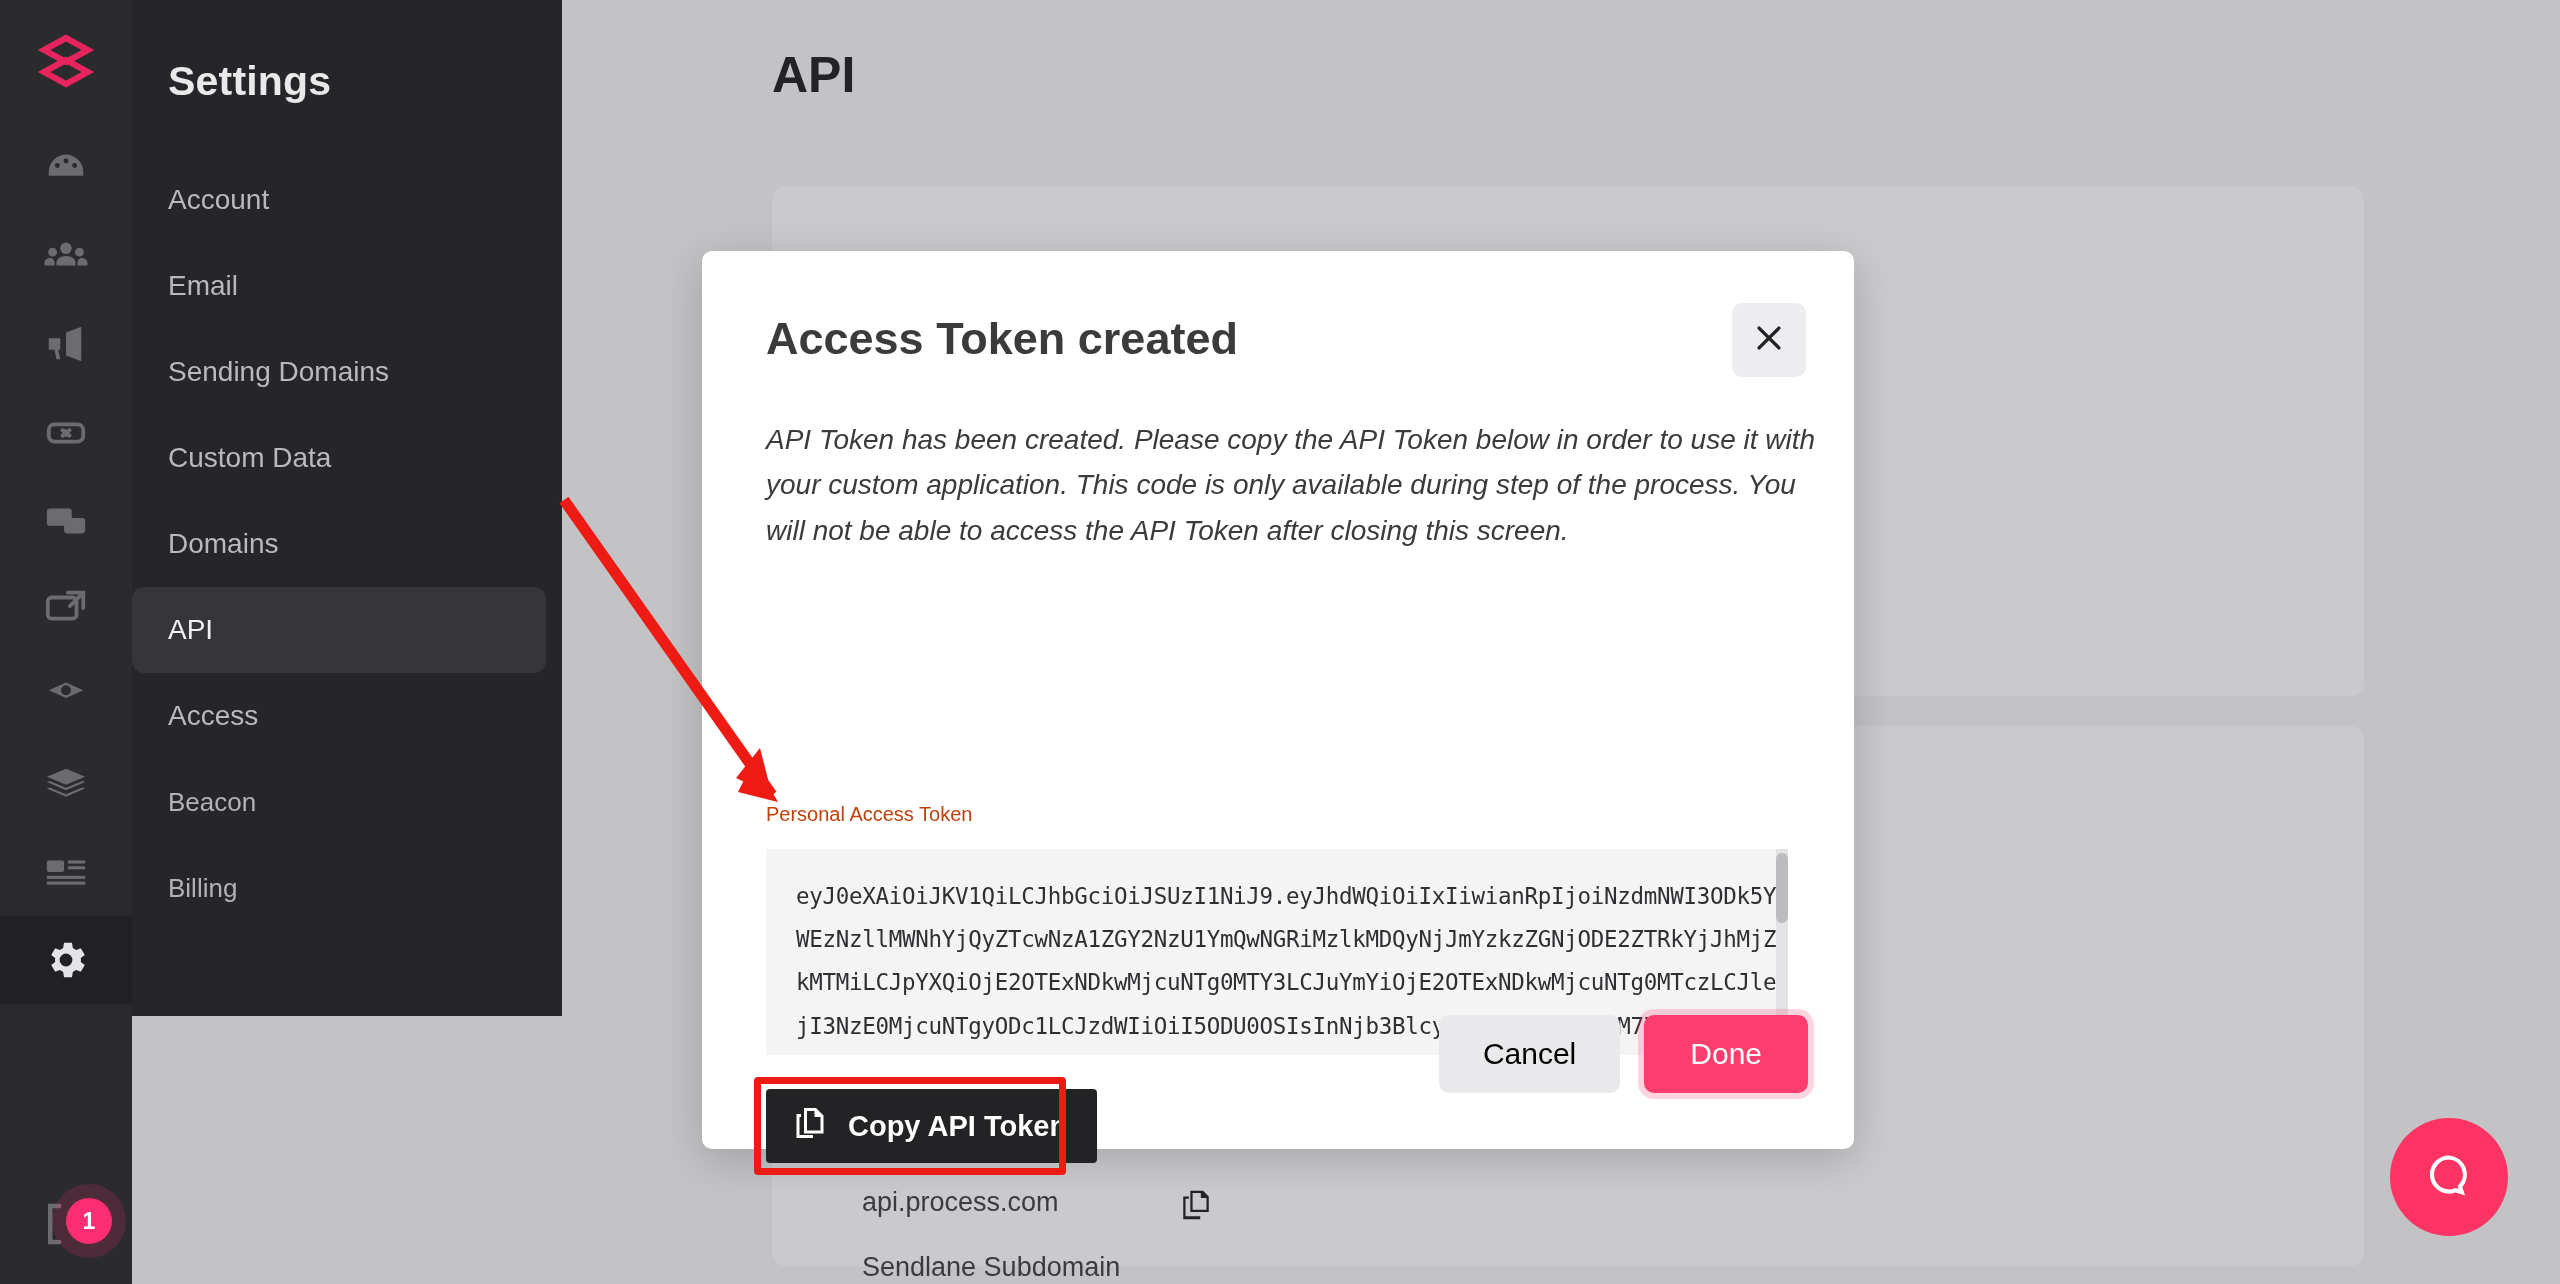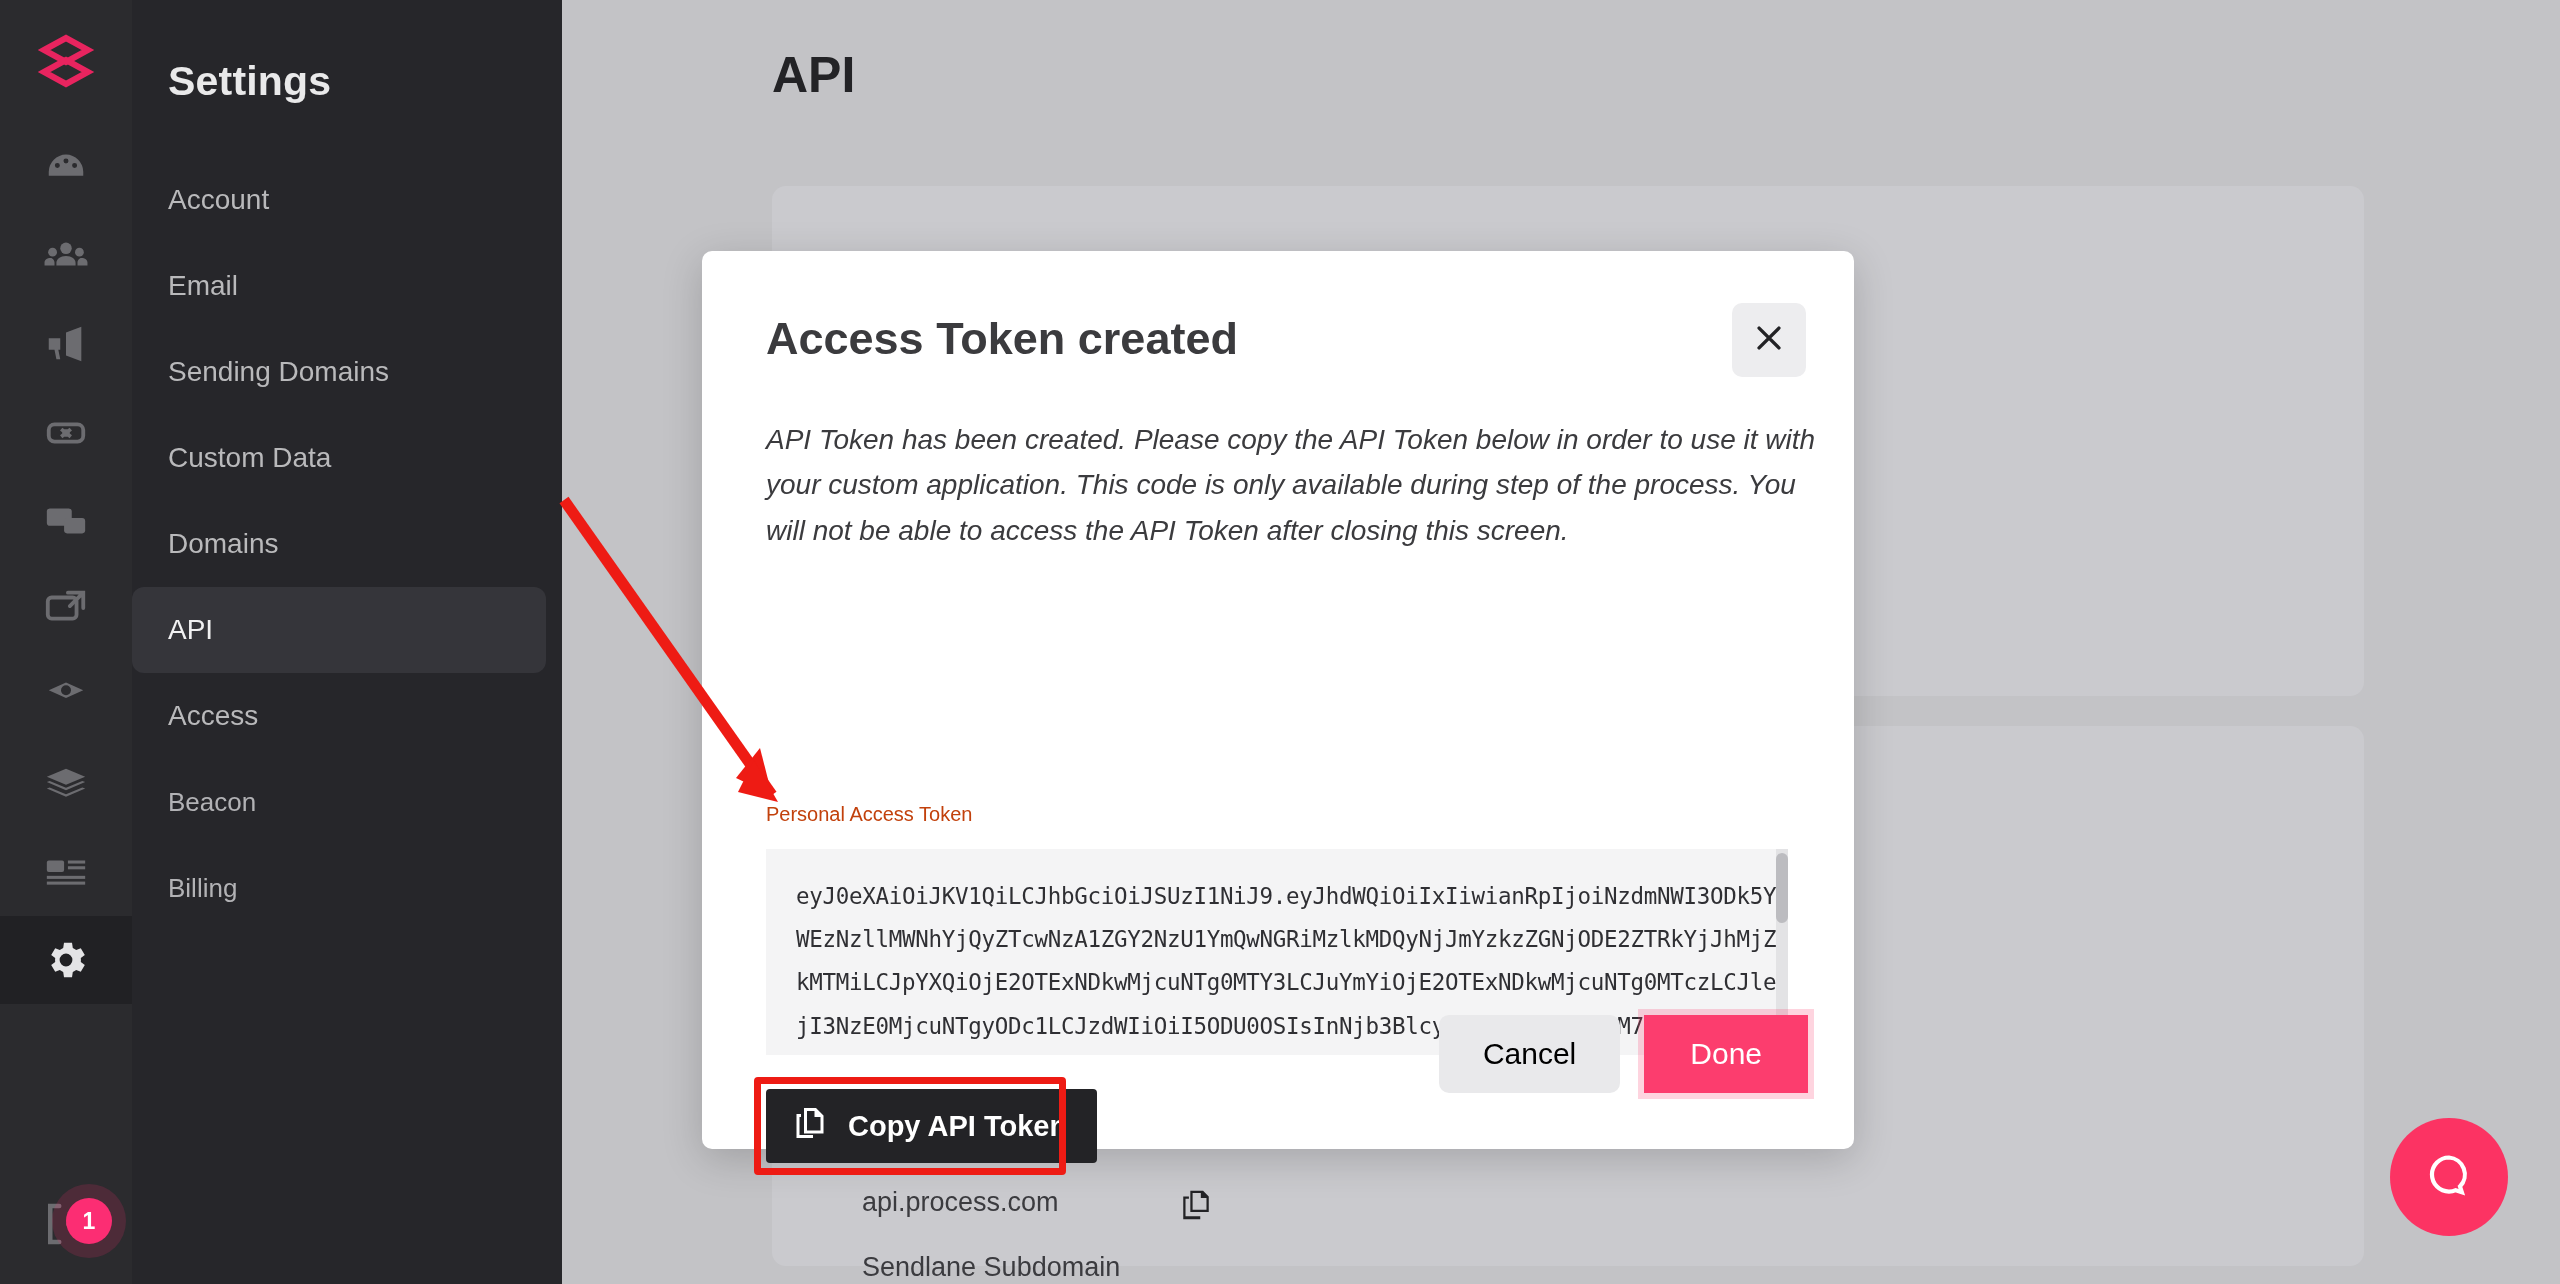--- a/index.html
+++ b/index.html
@@ -32,21 +32,21 @@
     min-width: 46px; height: 46px; border-radius: 23px;
     background: #fc2d73; color:#fff;
     font-size: 23px; font-weight: 600;
     display:flex; align-items:center; justify-content:center;
     box-shadow: 0 0 0 14px rgba(252,45,115,0.16);
   }
 
   
   .settings {
     position: absolute; left: 132px; top: 0;
-    width: 430px; height: 1284px;
+    width: 430px; height: 1016px;
     background: #26262a;
     padding: 40px 0 0 0;
   }
   .settings h1 {
     color: #e9e9ea; font-size: 41px; font-weight: 700;
     padding: 18px 0 0 36px; letter-spacing: 0.2px;
   }
   .settings-nav { margin-top: 52px; }
   .nav-item {
     height: 86px; display: flex; align-items: center;
@@ -154,21 +154,21 @@
   .modal-footer {
     position:absolute; right: 46px; bottom: 56px;
     display:flex; align-items:center; gap: 24px;
   }
   .btn-cancel {
     height: 78px; padding: 0 44px; border-radius: 10px;
     background: #e9e9eb; color: #000000;
     font-size: 30px; display:flex; align-items:center;
   }
   .btn-done {
-    height: 78px; padding: 8px 46px; border-radius: 0;
+    height: 78px; padding: 8px 46px; border-radius: 10px;
     background: #fc3d6e; color: #fff;
     font-size: 30px; display:flex; align-items:center;
     box-shadow: 0 0 0 6px rgba(252,61,110,0.22);
   }
 
   
   .arrow { position:absolute; left: 540px; top: 480px; pointer-events:none; }
 
   
   .chat {

